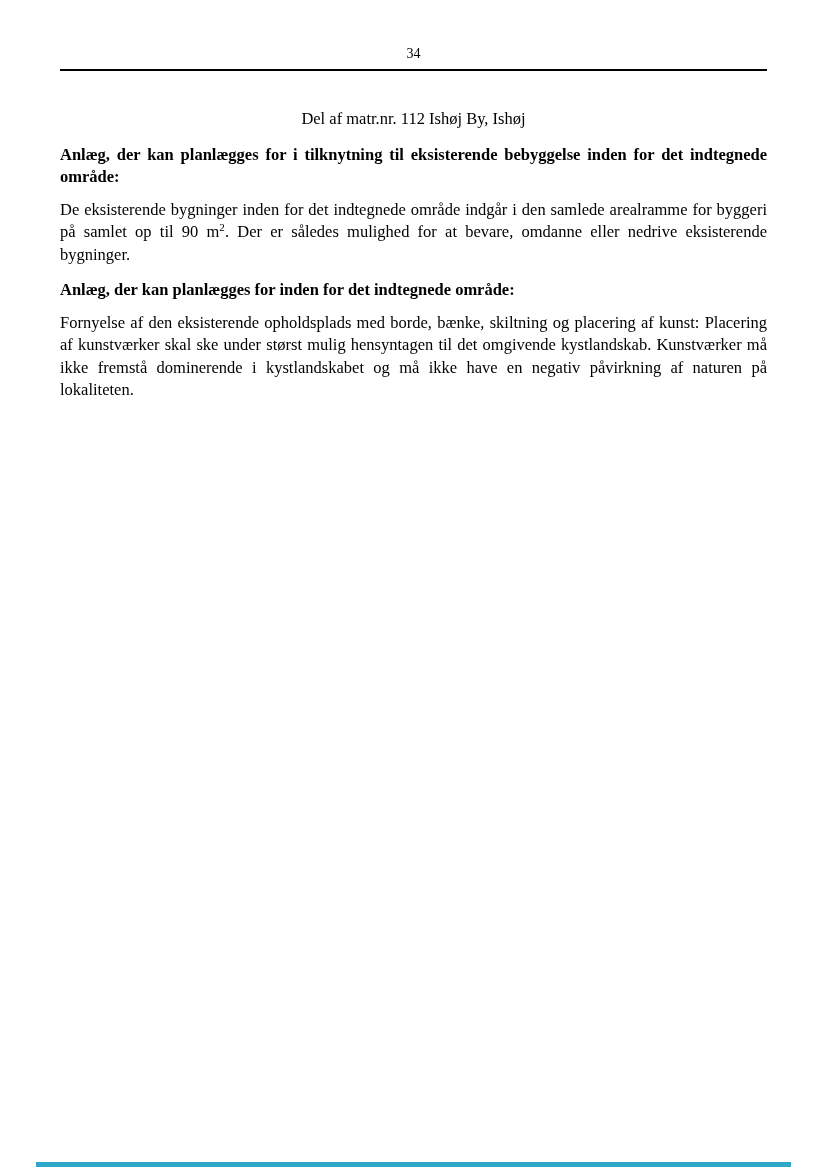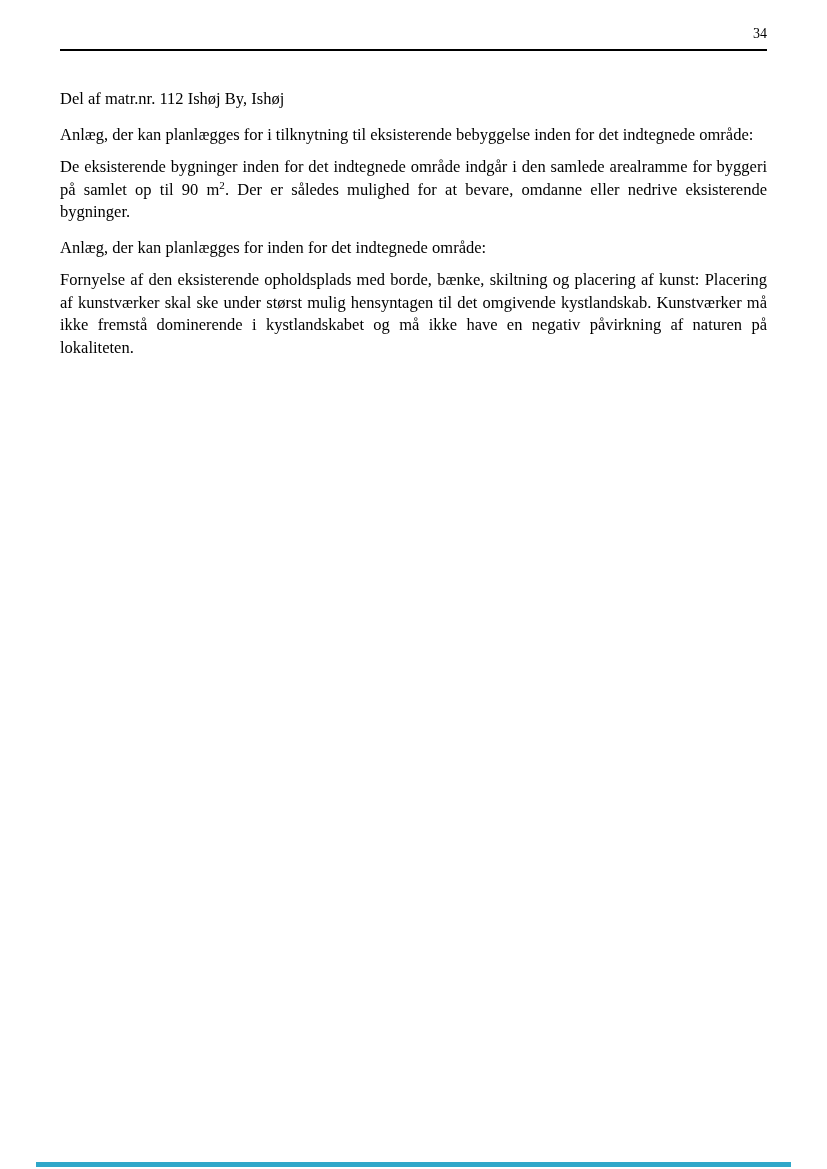--- a/index.html
+++ b/index.html
@@ -12,43 +12,43 @@
     width: 827px;
     height: 1169px;
     background: #ffffff;
     color: #000000;
     font-family: "Liberation Serif", "DejaVu Serif", serif;
     overflow: hidden;
     box-sizing: border-box;
   }
   .page-header {
     margin: 0 60px;
-    padding-top: 24px;
-    text-align: right;
+    padding-top: 44px;
+    text-align: center;
     border-bottom: 2px solid #000000;
   }
   .page-number {
     display: inline-block;
     font-size: 14px;
     line-height: 18px;
     padding-bottom: 6px;
   }
   .content {
     margin: 0 60px;
     padding-top: 37px;
     font-size: 16.5px;
     line-height: 22.5px;
     text-align: justify;
   }
   .address-line {
-    text-align: left;
+    text-align: center;
     margin: 0;
   }
   .heading {
-    font-weight: normal;
+    font-weight: bold;
     margin: 8px 0 10px 0;
   }
   .para {
     margin: 0 0 13px 0;
   }
   sup.sqm {
     font-size: 0.67em;
     line-height: 0;
     vertical-align: super;
   }

